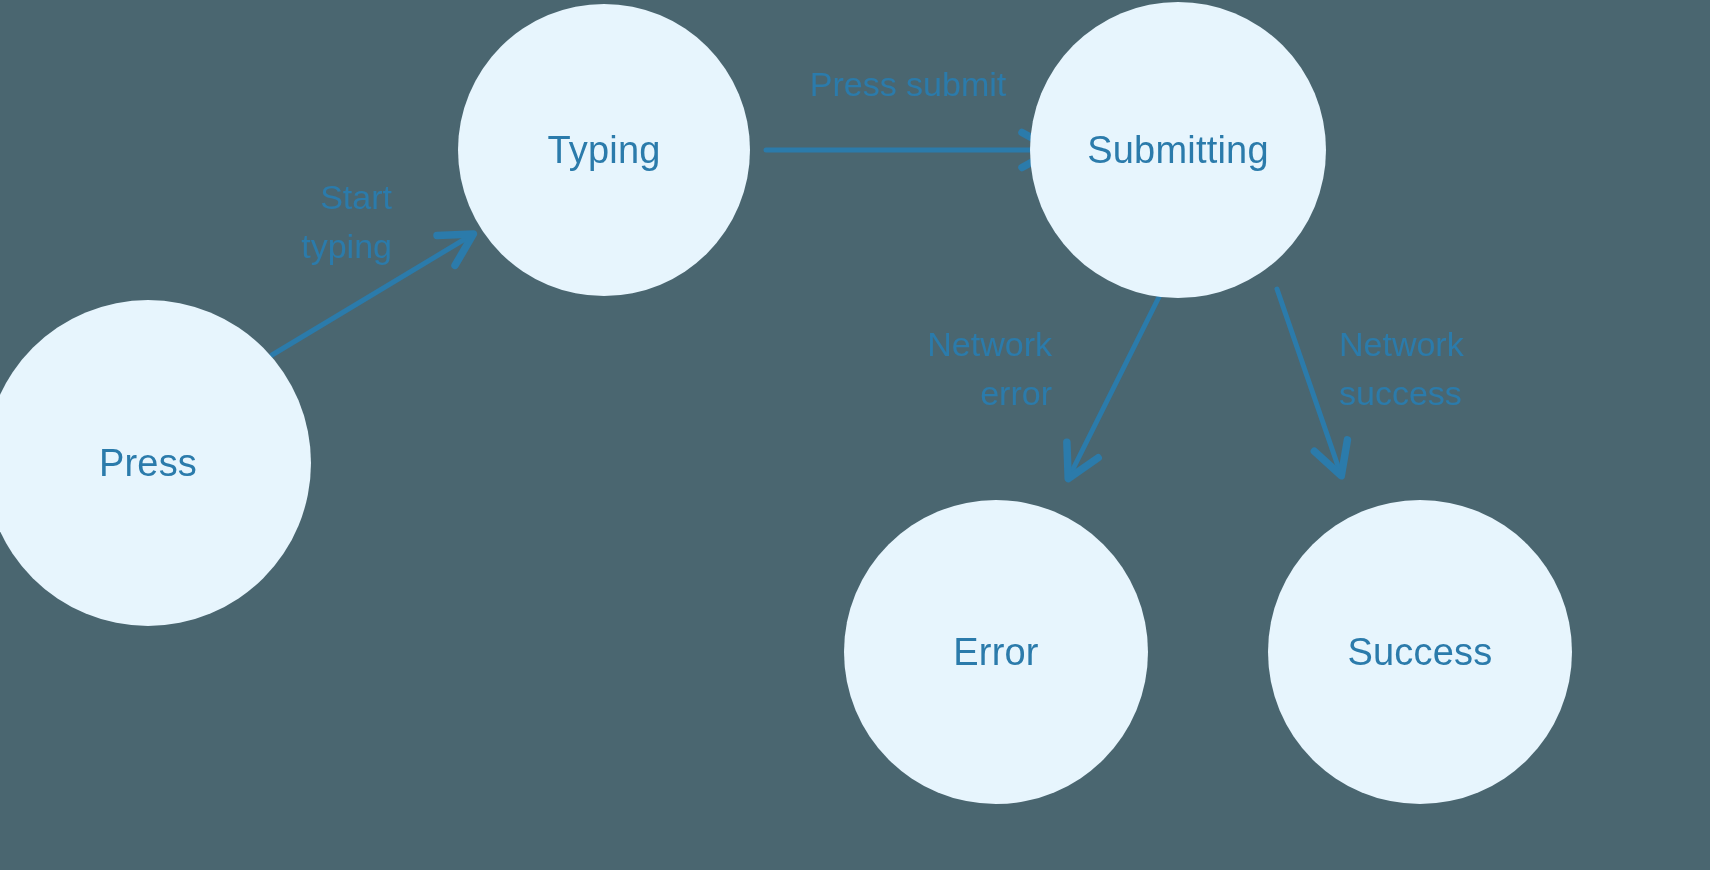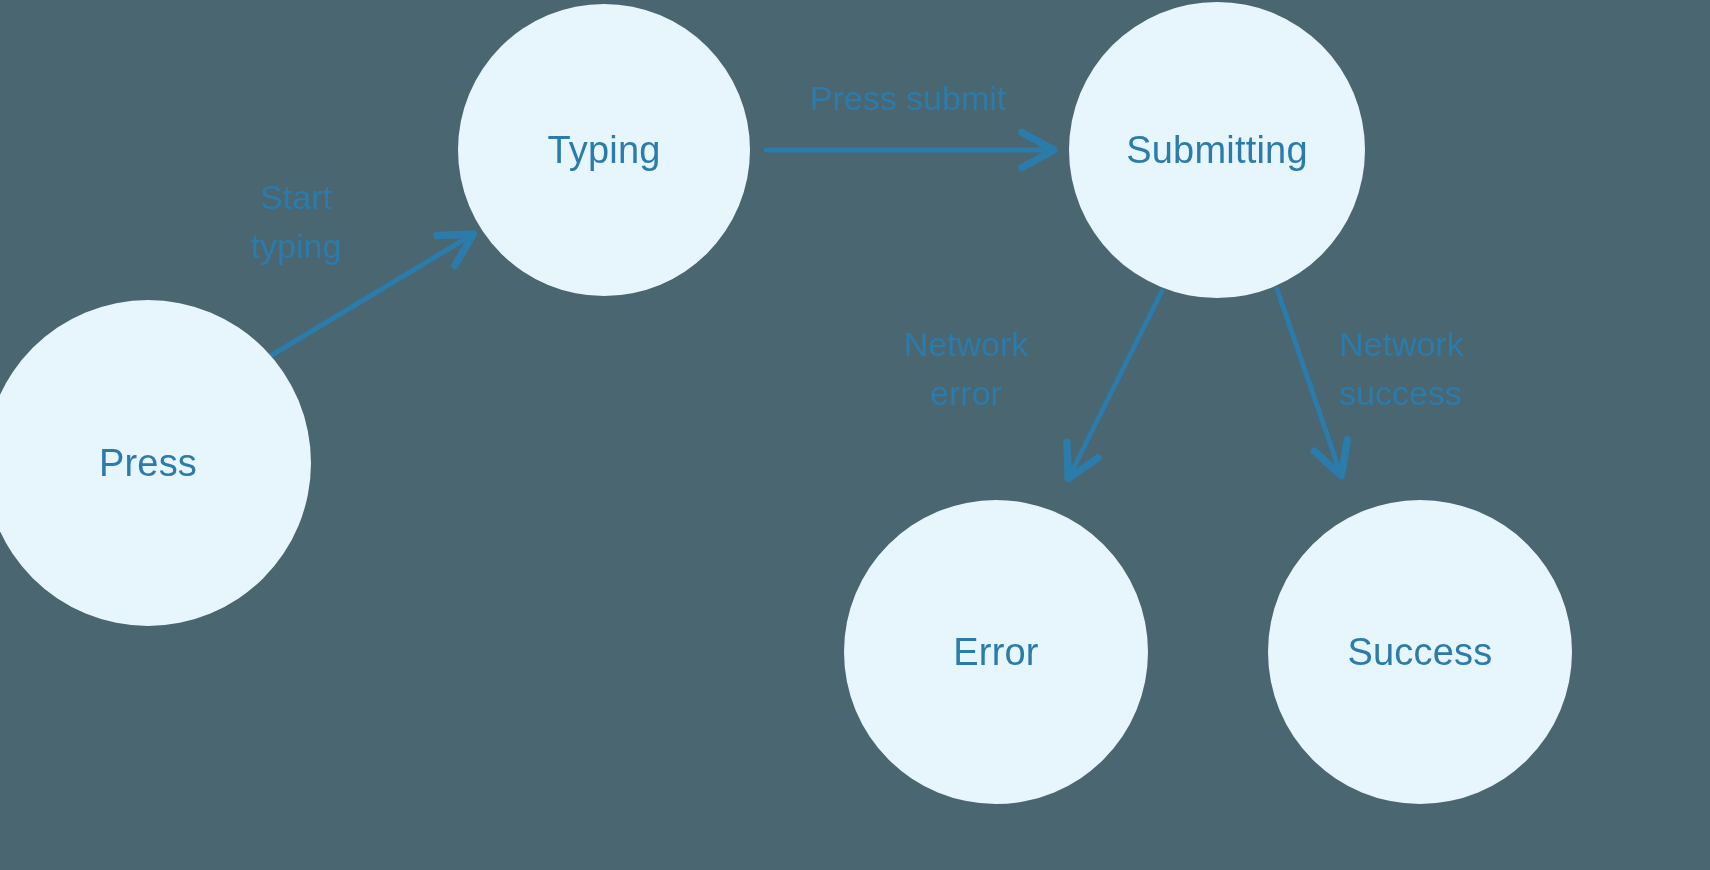--- a/index.html
+++ b/index.html
@@ -38,23 +38,23 @@
     white-space: nowrap;
   }
   .edge-label {
     position: absolute;
     color: #2b7bab;
     font-size: 34px;
     font-weight: 400;
     line-height: 1.45;
     white-space: pre;
   }
-  .edge-label.align-right { text-align: center; }
+  .edge-label.align-right { text-align: right; }
   .edge-label.align-left  { text-align: left; }
-  .edge-label.align-center{ text-align: center; margin-top: 14px; }
+  .edge-label.align-center{ text-align: center; }
 </style>
 </head>
 <body>
 
 <div id="stage">
 
   <svg id="edges" viewBox="0 0 1710 870" xmlns="http://www.w3.org/2000/svg">
     <defs>
       <marker id="arrowhead" markerWidth="9" markerHeight="9" refX="6.6" refY="4.5" orient="auto" markerUnits="strokeWidth">
         <path d="M 1 1 L 7.4 4.5 L 1 8" fill="none" stroke="#2b7bab" stroke-width="1.5" stroke-linecap="round" stroke-linejoin="round"></path>
@@ -71,21 +71,21 @@
   </svg>
 
   <div class="node" style="left:-15px; top:300px; width:326px; height:326px;">
     <span class="node-label">Press</span>
   </div>
 
   <div class="node" style="left:458px; top:4px; width:292px; height:292px;">
     <span class="node-label">Typing</span>
   </div>
 
-  <div class="node" style="left:1069px; top:2px; width:296px; height:296px;">
+  <div class="node" style="left:1030px; top:2px; width:296px; height:296px;">
     <span class="node-label">Submitting</span>
   </div>
 
   <div class="node" style="left:844px; top:500px; width:304px; height:304px;">
     <span class="node-label">Error</span>
   </div>
 
   <div class="node" style="left:1268px; top:500px; width:304px; height:304px;">
     <span class="node-label">Success</span>
   </div>

